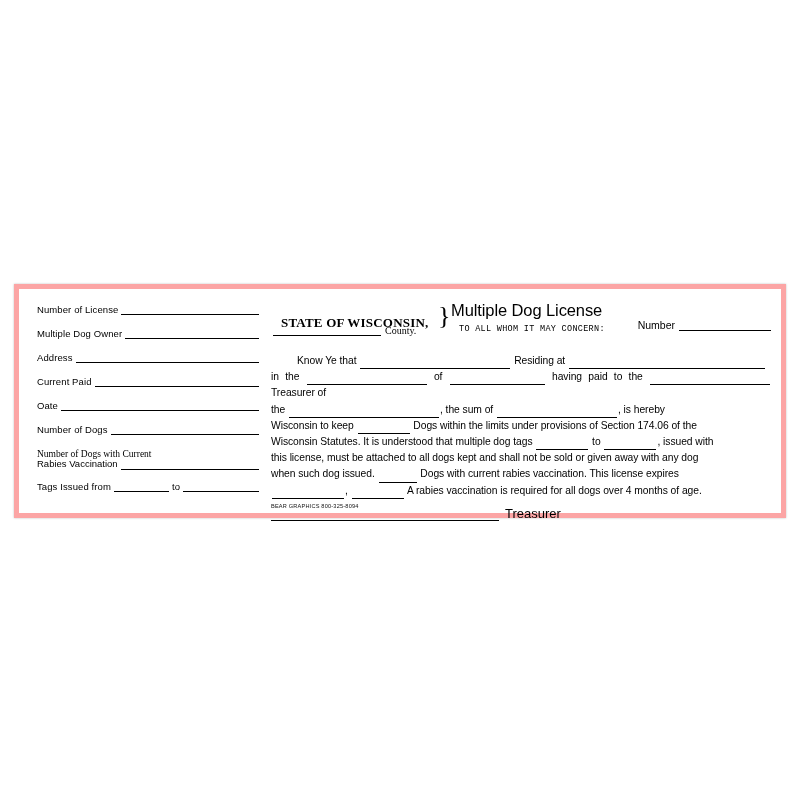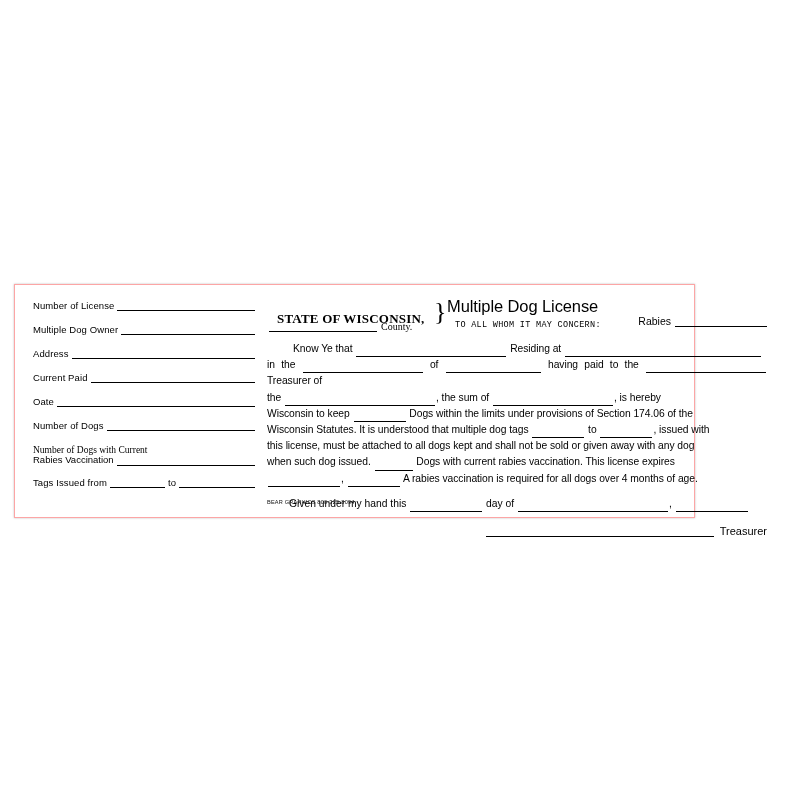--- a/index.html
+++ b/index.html
@@ -13,25 +13,25 @@
     font-family: "Liberation Sans", sans-serif;
     color: #000;
     position: relative;
     overflow: hidden;
   }
 
   #form-card {
     position: absolute;
     left: 14px;
     top: 284px;
-    width: 681px;
+    width: 772px;
     height: 234px;
     background: #ffffff;
     box-shadow: 0 0 2px rgba(0,0,0,0.25);
-    border: 1px solid #fca5a5;
+    border: 5px solid #fca5a5;
     box-sizing: border-box;
   }
 
   
   #left-stub {
     position: absolute;
     left: 18px;
     top: 16px;
     width: 222px;
     height: 205px;
@@ -135,21 +135,21 @@
     align-items: flex-end;
     font-size: 10.5px;
   }
   #number-line .rule { width: 92px; flex: none; height: 11px; margin-left: 4px; }
 
   #body-text {
     position: relative;
     font-size: 10.3px;
     line-height: 16.2px;
     text-align: justify;
-    margin-top: 0px;
+    margin-top: 8px;
     letter-spacing: -0.05px;
   }
   #body-text p {
     margin: 0;
     text-indent: 0;
   }
   .blank {
     display: inline-block;
     border-bottom: 1px solid #000;
     vertical-align: bottom;
@@ -165,25 +165,24 @@
   .b-res { width: 196px; }
 
   #given-zone {
     margin-top: 9px;
     font-size: 10.3px;
     line-height: 16px;
   }
   #given-zone .ind { display: inline-block; width: 22px; }
 
   #treasurer-sign {
-    margin-top: 13px;
-    display: flex;
-    justify-content: flex-end;
-    align-items: flex-end;
-    font-size: 11px;
+    margin-top: 7px;
+    display: flex;
+    align-items: flex-end;
+    font-size: 13px;
   }
   #treasurer-sign .rule {
     width: 228px;
     flex: none;
     height: 11px;
     margin-right: 6px;
   }
 
   #imprint {
     position: absolute;
@@ -258,21 +257,21 @@
         <span class="rule"></span>
         <span class="cty">County.</span>
       </div>
 
       <div id="brace">}</div>
 
       <div id="title-main">Multiple Dog License</div>
       <div id="concern-line">TO ALL WHOM IT MAY CONCERN:</div>
 
       <div id="number-line">
-        <span>Rabies</span>
+        <span>Number</span>
         <span class="rule"></span>
       </div>
     </div>
 
     <div id="body-text">
       <p>
         <span style="display:inline-block;width:26px;"></span><span>Know Ye that</span>
         <span class="blank b-xxl"></span>
         <span>Residing at</span>
         <span class="blank b-res"></span><br>
@@ -296,27 +295,20 @@
         <span>this license, must be attached to all dogs kept and shall not be sold or given away with any dog</span><br>
         <span>when such dog issued.</span>
         <span class="blank b-xs"></span>
         <span>Dogs with current rabies vaccination. This license expires</span><br>
         <span class="blank b-md"></span><span>,</span>
         <span class="blank b-sm"></span>
         <span>A rabies vaccination is required for all dogs over 4 months of age.</span>
       </p>
     </div>
 
-    <div id="given-zone">
-      <span class="ind"></span><span>Given under my hand this</span>
-      <span class="blank b-md"></span>
-      <span>day of</span>
-      <span class="blank b-xxl"></span><span>,</span>
-      <span class="blank b-md"></span>
-    </div>
 
     <div id="treasurer-sign">
       <span class="rule"></span>
       <span>Treasurer</span>
     </div>
 
   </div>
 
   <div id="imprint">BEAR GRAPHICS  800-325-8094</div>
 

